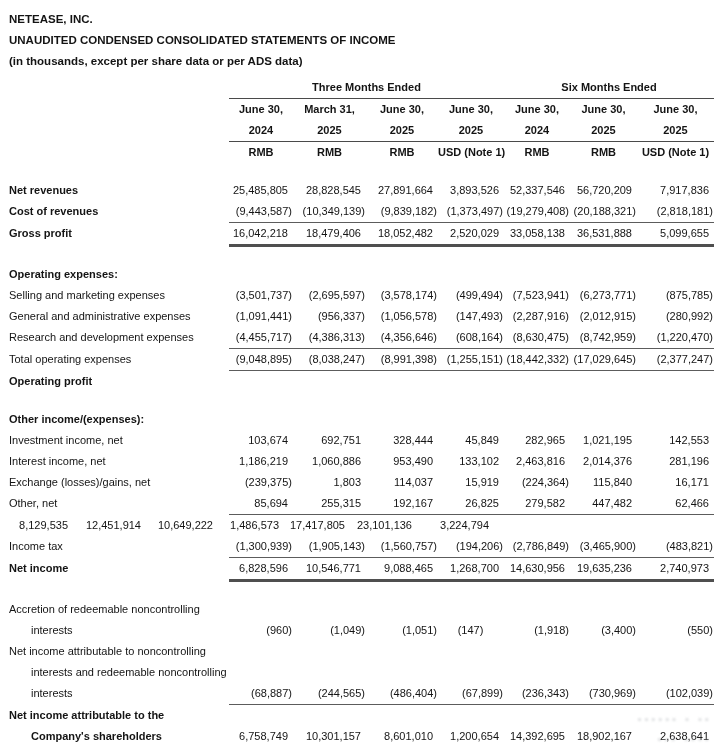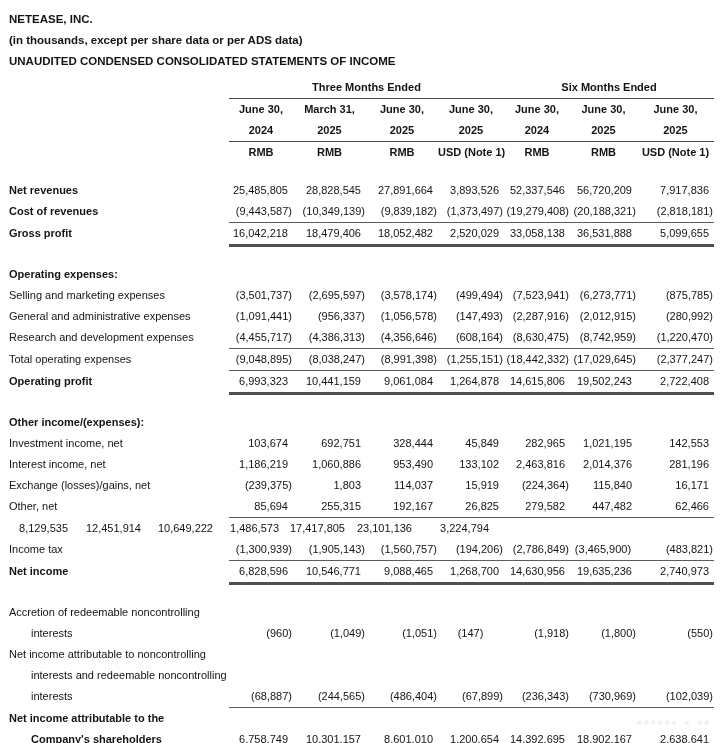--- a/index.html
+++ b/index.html
@@ -33,22 +33,22 @@
     pointer-events:none;user-select:none;
   }
 </style>
 </head>
 <body>
 
 <div class="page">
 
   <div class="titles">
     <div class="t">NETEASE, INC.</div>
+    <div class="t">UNAUDITED CONDENSED CONSOLIDATED STATEMENTS OF INCOME</div>
     <div class="t">(in thousands, except per share data or per ADS data)</div>
-    <div class="t">UNAUDITED CONDENSED CONSOLIDATED STATEMENTS OF INCOME</div>
   </div>
 
   <div class="financial-table" id="tbl">
       <div class="row">
         <div class="lbl"></div>
         <div class="vals group-vals">
           <div class="hcell" style="width: 275px;">Three Months Ended</div>
           <div class="hcell" style="width: 210px;">Six Months Ended</div>
         </div>
       </div>
@@ -181,29 +181,20 @@
           <div class="cell neg" style="width: 73px;">(8,038,247)</div>
           <div class="cell neg" style="width: 72px;">(8,991,398)</div>
           <div class="cell neg" style="width: 66px;">(1,255,151)</div>
           <div class="cell neg" style="width: 66px;">(18,442,332)</div>
           <div class="cell neg" style="width: 67px;">(17,029,645)</div>
           <div class="cell neg" style="width: 77px;">(2,377,247)</div>
         </div>
       </div>
       <div class="row">
         <div class="lbl bold">Operating profit</div>
-        <div class="vals rule-thick">
-          <div class="cell" style="width: 64px;">6,993,323</div>
-          <div class="cell" style="width: 73px;">10,441,159</div>
-          <div class="cell" style="width: 72px;">9,061,084</div>
-          <div class="cell" style="width: 66px;">1,264,878</div>
-          <div class="cell" style="width: 66px;">14,615,806</div>
-          <div class="cell" style="width: 67px;">19,502,243</div>
-          <div class="cell" style="width: 77px;">2,722,408</div>
-        </div>
       </div>
       <div class="spacer"></div>
       <div class="row">
         <div class="lbl bold">Other income/(expenses):</div>
         <div class="vals"></div>
       </div>
       <div class="row">
         <div class="lbl">Investment income, net</div>
         <div class="vals">
           <div class="cell" style="width: 64px;">103,674</div>
@@ -263,21 +254,21 @@
         </div>
       </div>
       <div class="row">
         <div class="lbl">Income tax</div>
         <div class="vals rule-thin">
           <div class="cell neg" style="width: 64px;">(1,300,939)</div>
           <div class="cell neg" style="width: 73px;">(1,905,143)</div>
           <div class="cell neg" style="width: 72px;">(1,560,757)</div>
           <div class="cell neg" style="width: 66px;">(194,206)</div>
           <div class="cell neg" style="width: 66px;">(2,786,849)</div>
-          <div class="cell neg" style="width: 67px; text-align: center;">(3,465,900)</div>
+          <div class="cell neg" style="width: 67px;">(3,465,900)</div>
           <div class="cell neg" style="width: 77px;">(483,821)</div>
         </div>
       </div>
       <div class="row">
         <div class="lbl bold">Net income</div>
         <div class="vals rule-thick">
           <div class="cell" style="width: 64px;">6,828,596</div>
           <div class="cell" style="width: 73px;">10,546,771</div>
           <div class="cell" style="width: 72px;">9,088,465</div>
           <div class="cell" style="width: 66px;">1,268,700</div>
@@ -292,21 +283,21 @@
         <div class="vals"></div>
       </div>
       <div class="row">
         <div class="lbl cont">interests</div>
         <div class="vals">
           <div class="cell neg" style="width: 64px;">(960)</div>
           <div class="cell neg" style="width: 73px;">(1,049)</div>
           <div class="cell neg" style="width: 72px;">(1,051)</div>
           <div class="cell neg" style="width: 66px; text-align: center;">(147)</div>
           <div class="cell neg" style="width: 66px;">(1,918)</div>
-          <div class="cell neg" style="width: 67px;">(1,800)</div>
+          <div class="cell neg" style="width: 67px;">(3,400)</div>
           <div class="cell neg" style="width: 77px;">(550)</div>
         </div>
       </div>
       <div class="row">
         <div class="lbl">Net income attributable to noncontrolling</div>
         <div class="vals"></div>
       </div>
       <div class="row">
         <div class="lbl cont">interests and redeemable noncontrolling</div>
         <div class="vals"></div>

